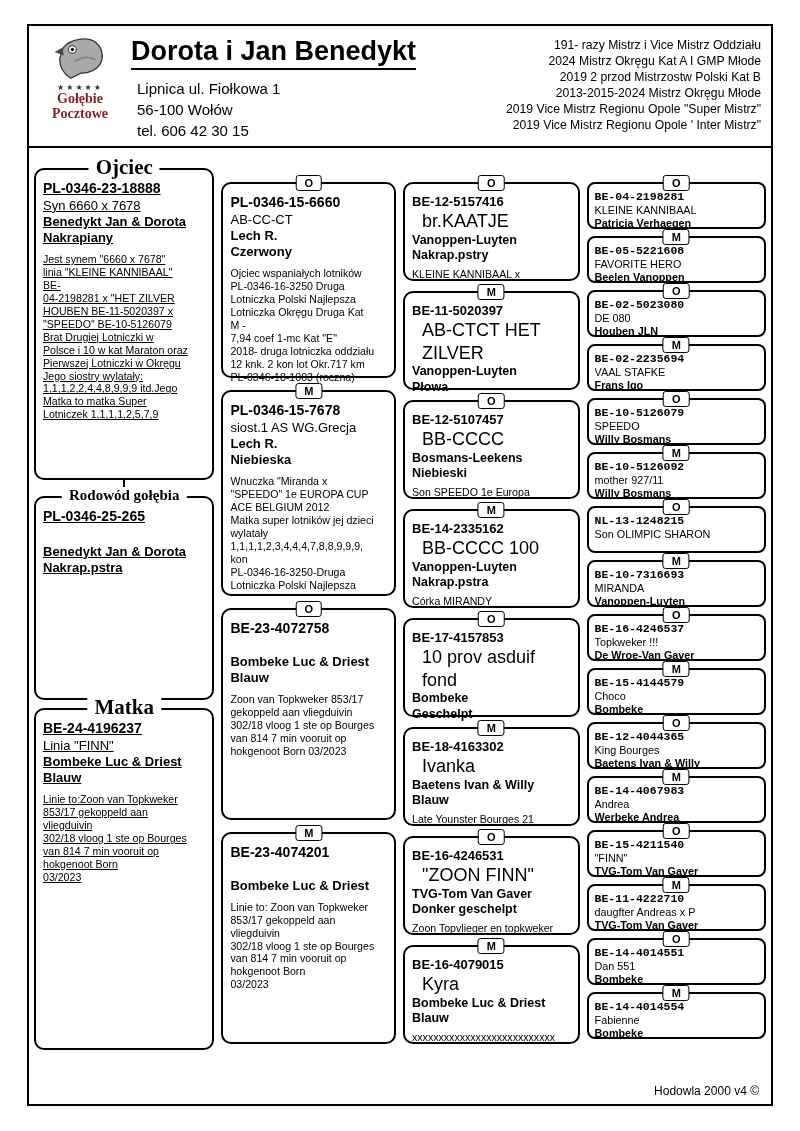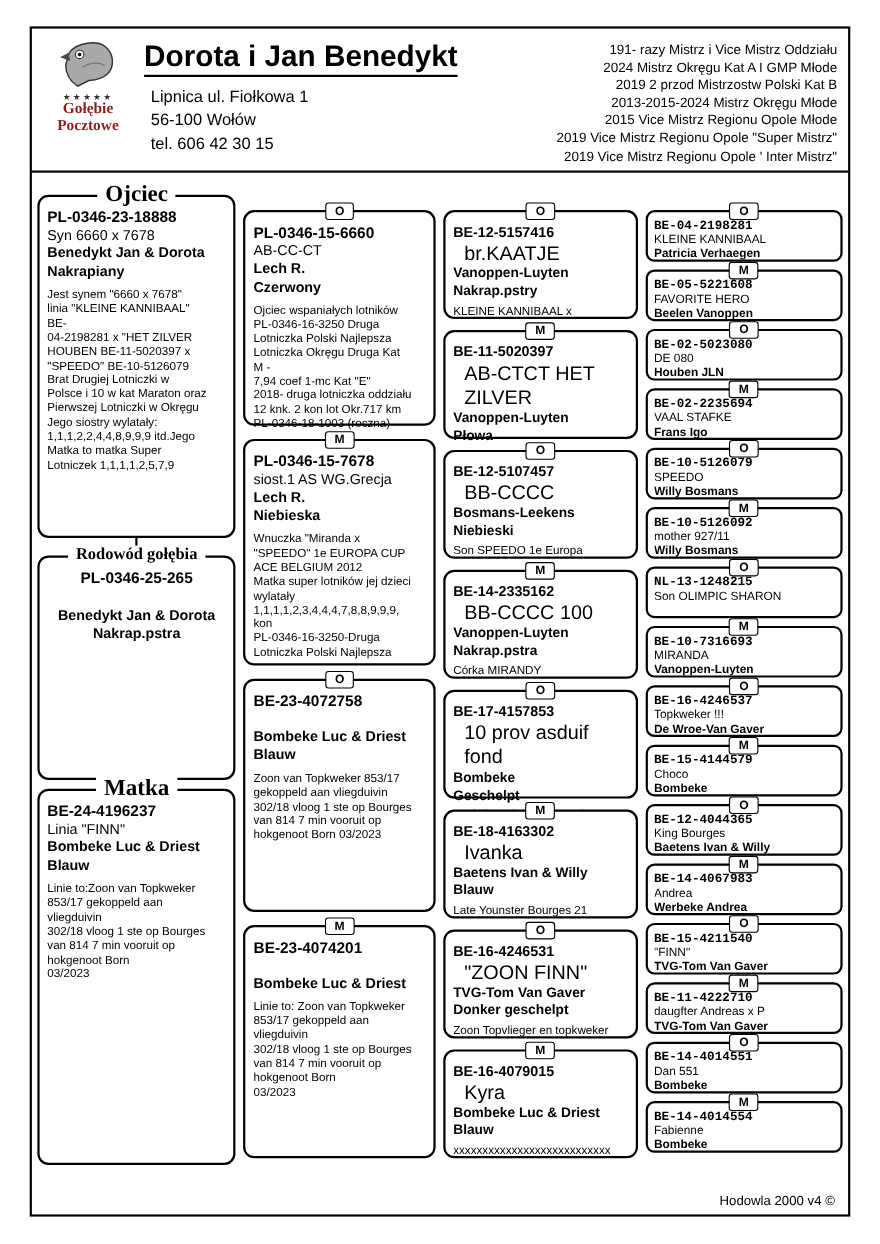--- a/index.html
+++ b/index.html
@@ -18,21 +18,21 @@
   .logo .stars { font-size: 8px; letter-spacing: 2px; color: #333; line-height: 1; }
   .logo .lt { font-family: "Liberation Serif", serif; font-weight: bold; color: #8b1e1e; font-size: 14px; line-height: 1.05; }
   .ident { flex: 1; padding-left: 10px; }
   .ident h1 { margin: 2px 0 8px 0; font-size: 27px; font-weight: bold; display: inline-block; border-bottom: 2px solid #000; padding-bottom: 1px; }
   .addr { font-size: 15px; line-height: 1.4; padding-left: 6px; }
   .achv { width: 292px; text-align: right; font-size: 12.2px; line-height: 1.32; padding-top: 3px; }
   .divider { border-top: 2px solid #000; margin-top: 5px; }
   
   main { display: flex; gap: 7px; padding: 14px 5px 0 5px; align-items: flex-start; }
   .col { display: flex; flex-direction: column; }
-  .colw1 { width: 183px; } .colw2 { width: 177px; } .colw3 { width: 179px; } .colw4 { width: 182px; }
+  .colw1 { width: 183px; text-decoration: underline; } .colw2 { width: 177px; } .colw3 { width: 179px; } .colw4 { width: 182px; }
   .mt { margin-top: 20px; }
   .pbox { position: relative; border: 2px solid #000; border-radius: 10px; padding: 10px 7px 4px 7px; background: #fff; width: 100%; }
   .sect-title {
     position: absolute; left: 50%; transform: translateX(-50%);
     background: #fff; padding: 0 7px; font-family: "Liberation Serif", serif;
     font-weight: bold; white-space: nowrap;
   }
   .t-big { font-size: 21px; top: -15px; }
   .t-med { font-size: 15px; top: -11px; }
   .marker {
@@ -49,21 +49,21 @@
   .vconn.s { height: 8px; }
   .gap { height: 18px; }
   .g3 .ring { font-size: 13px; }
   .g3 .nm { font-size: 18px; min-height: 15px; margin-left: 10px; }
   .g3 .own, .g3 .clr { font-size: 12.5px; }
   .g4 { padding: 6px 6px 2px 6px; border-radius: 8px; }
   .g4 .ring { font-size: 11.5px; line-height: 1.2; font-family: Liberation Mono, monospace; }
   .g4 .nm { font-size: 10.8px; min-height: 13px; line-height: 1.2; white-space: nowrap; overflow: hidden; }
   .g4 .own { font-size: 10.8px; font-weight: bold; line-height: 1.2; white-space: nowrap; overflow: hidden; }
   .h-father { height: 312px; margin-top: 6px; }
-  .h-subject { height: 204px; text-align: center; }
+  .h-subject { height: 204px; }
   .h-mother { height: 342px; }
   .c2 { height: 196px; margin-bottom: 12px; }
   .c2.b2 { height: 206px; } .c2.b3 { height: 212px; } .c2.b4 { height: 212px; margin-bottom: 0; }
   .c3 { height: 99px; margin-bottom: 10px; } .c3.last { margin-bottom: 0; }
   .c4 { height: 47px; margin-bottom: 7px; } .c4.last { margin-bottom: 0; }
   .footer { position: absolute; right: 12px; bottom: 6px; font-size: 12px; }
 </style>
 </head>
 <body>
 
@@ -86,21 +86,20 @@
       <h1>Dorota i Jan Benedykt</h1>
       <div class="addr">Lipnica ul. Fiołkowa 1</div>
       <div class="addr">56-100 Wołów</div>
       <div class="addr">tel. 606 42 30 15</div>
     </div>
     <div class="achv">
       <div>191- razy Mistrz i Vice Mistrz Oddziału</div>
       <div>2024 Mistrz Okręgu Kat A I GMP  Młode</div>
       <div>2019 2 przod Mistrzostw Polski Kat B</div>
       <div>2013-2015-2024 Mistrz Okręgu Młode</div>
-      <div>2015 Vice Mistrz Regionu Opole Młode</div>
       <div>2019 Vice Mistrz Regionu Opole "Super Mistrz"</div>
       <div>2019 Vice Mistrz Regionu Opole ' Inter Mistrz"</div>
     </div>
   </header>
   <div class="divider"></div>
 
   <main>
 
     <div class="col colw1">
       <section class="pbox h-father">

